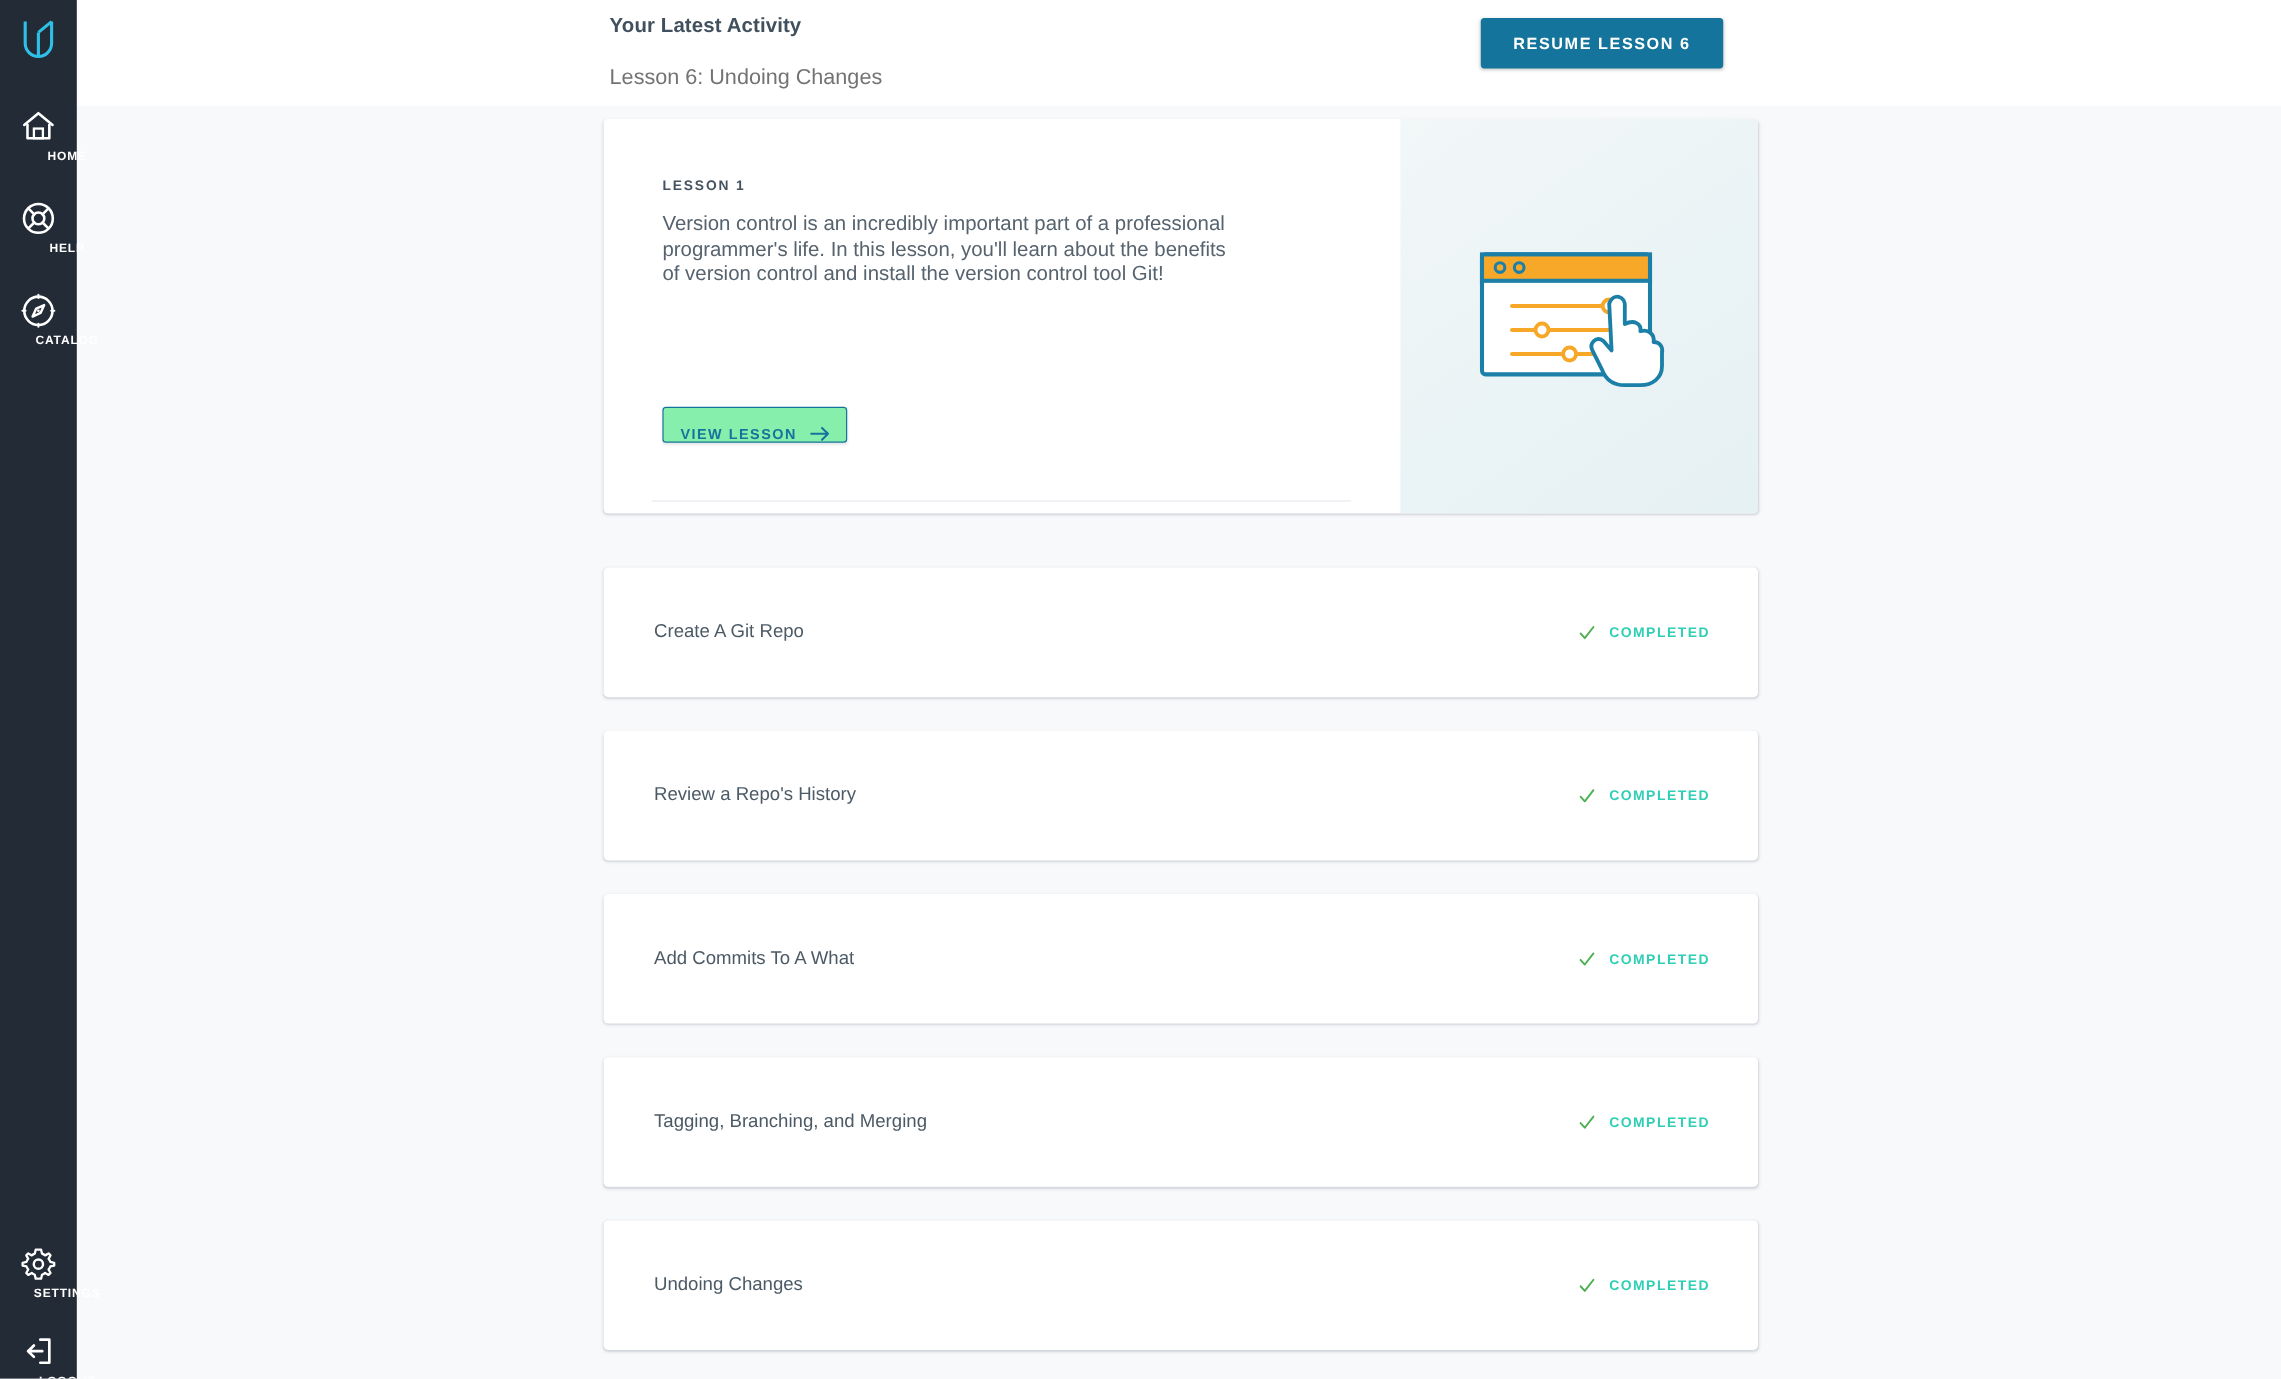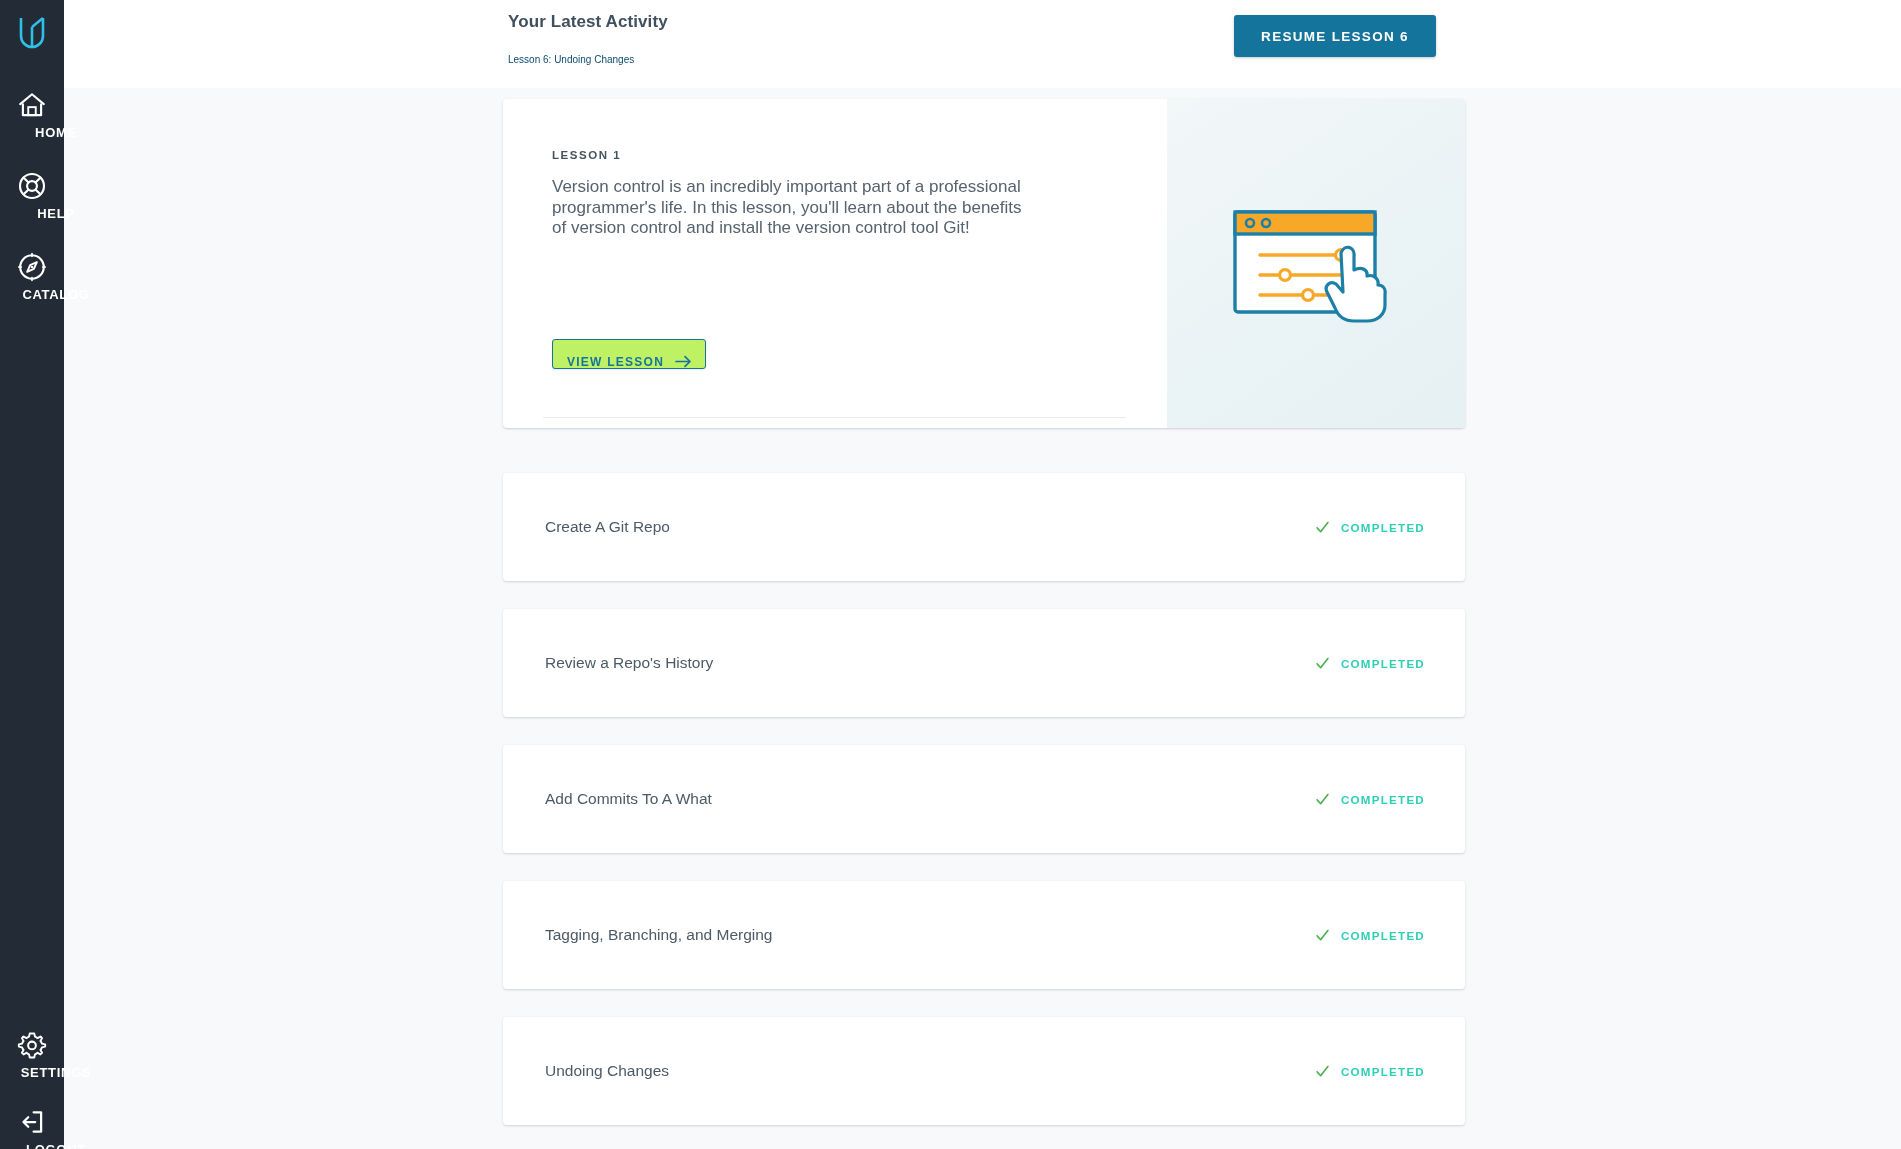--- a/index.html
+++ b/index.html
@@ -21,21 +21,21 @@
   }
   .brand { margin-top: 10px; width: 40px; height: 44px;
            display: flex; align-items: center; justify-content: center; }
   .nav-top { margin-top: 36px; display: flex; flex-direction: column; gap: 31px; width: 100%; }
   .nav-item {
     display: flex; flex-direction: column; align-items: center;
     gap: 5px; cursor: pointer; user-select: none;
   }
   .nav-item .ico { width: 30px; height: 30px; display: block; }
   .nav-label {
-    font-size: 13px; letter-spacing: 0.7px; font-weight: 700;
+    font-size: 10px; letter-spacing: 0.7px; font-weight: 700;
     color: #ffffff;
     margin-left: 48px;
   }
   .nav-bottom {
     position: absolute; bottom: -8px; left: 0; width: 64px;
     display: flex; flex-direction: column; gap: 27px; align-items: center;
   }
 
   
   .header {
@@ -44,21 +44,21 @@
     background: #ffffff;
     z-index: 20;
   }
   .header-title {
     position: absolute; left: 444px; top: 12px;
     font-size: 17px; font-weight: 700; color: #40505e;
     letter-spacing: 0.1px;
   }
   .header-sub {
     position: absolute; left: 444px; top: 54px;
-    font-size: 10px; color: #0c4a6e; font-weight: 400;
+    font-size: 18px; color: #737373; font-weight: 400;
   }
   .resume-btn {
     position: absolute; left: 1170px; top: 15px;
     width: 202px; height: 42px;
     background: #15749b;
     border: none; border-radius: 3px;
     color: #ffffff; font-size: 13.5px; font-weight: 700;
     letter-spacing: 1.3px;
     font-family: "Liberation Sans", sans-serif;
     cursor: pointer;
@@ -103,21 +103,21 @@
     font-size: 19.5px; font-weight: 700; color: #4c5a66;
   }
   .lc-desc {
     margin-top: 16px; width: 470px;
     font-size: 17px; line-height: 20.5px; color: #56636e;
   }
   .view-lesson {
     position: absolute; left: 49px; top: 240px;
     height: 30px; padding: 15px 13px 0 14px;
     display: inline-flex; align-items: center; gap: 11px;
-    background: #bef264;
+    background: #86efac;
     border: 1px solid #16749c;
     border-radius: 3px;
     color: #16749c; font-size: 12px; font-weight: 700;
     letter-spacing: 1.25px; cursor: pointer;
     font-family: "Liberation Sans", sans-serif;
     box-shadow: 0 1px 2px rgba(60,70,85,0.12);
   }
   .lc-divider {
     position: absolute; left: 40px; top: 318px;
     width: 583px; height: 1px; background: #e7eaee;

